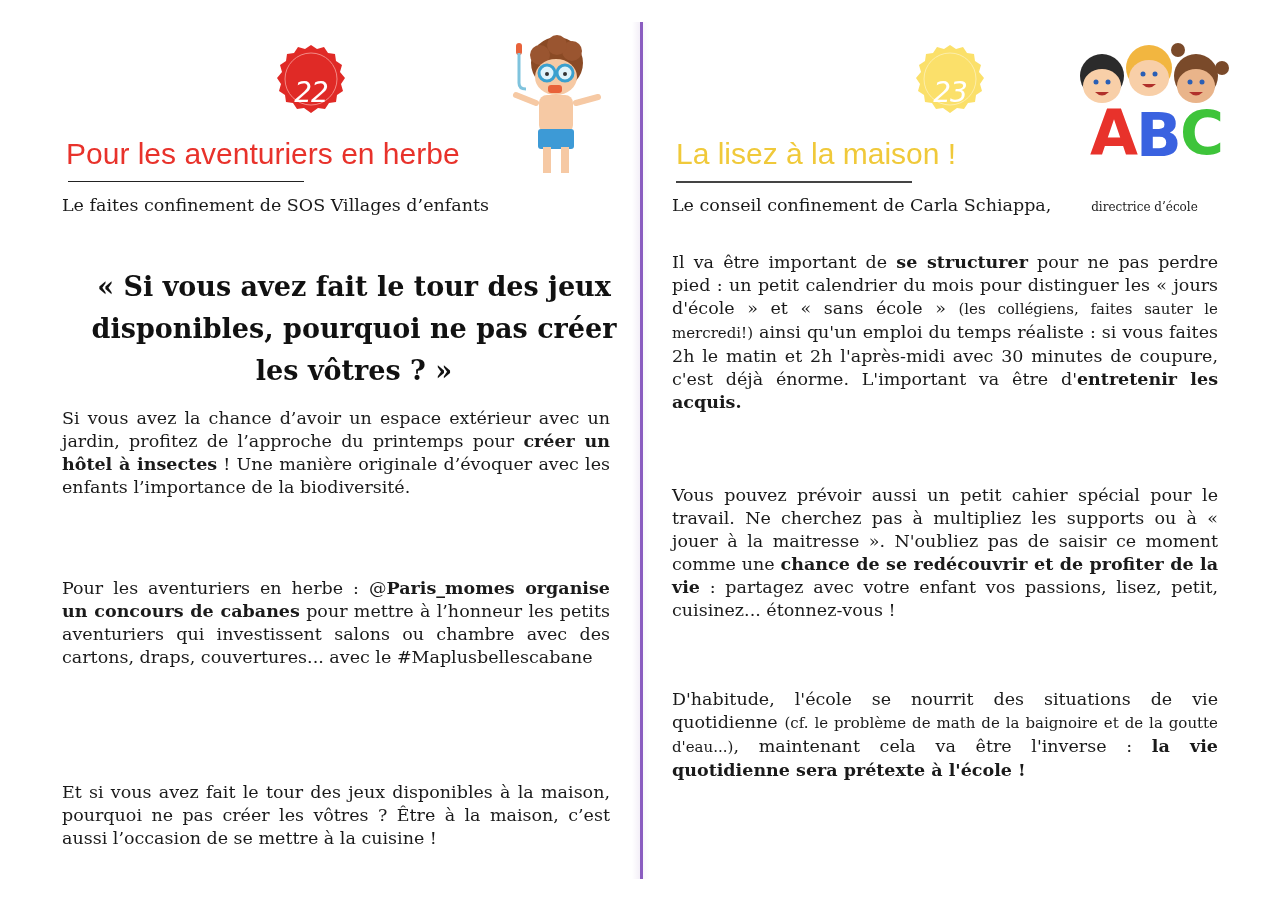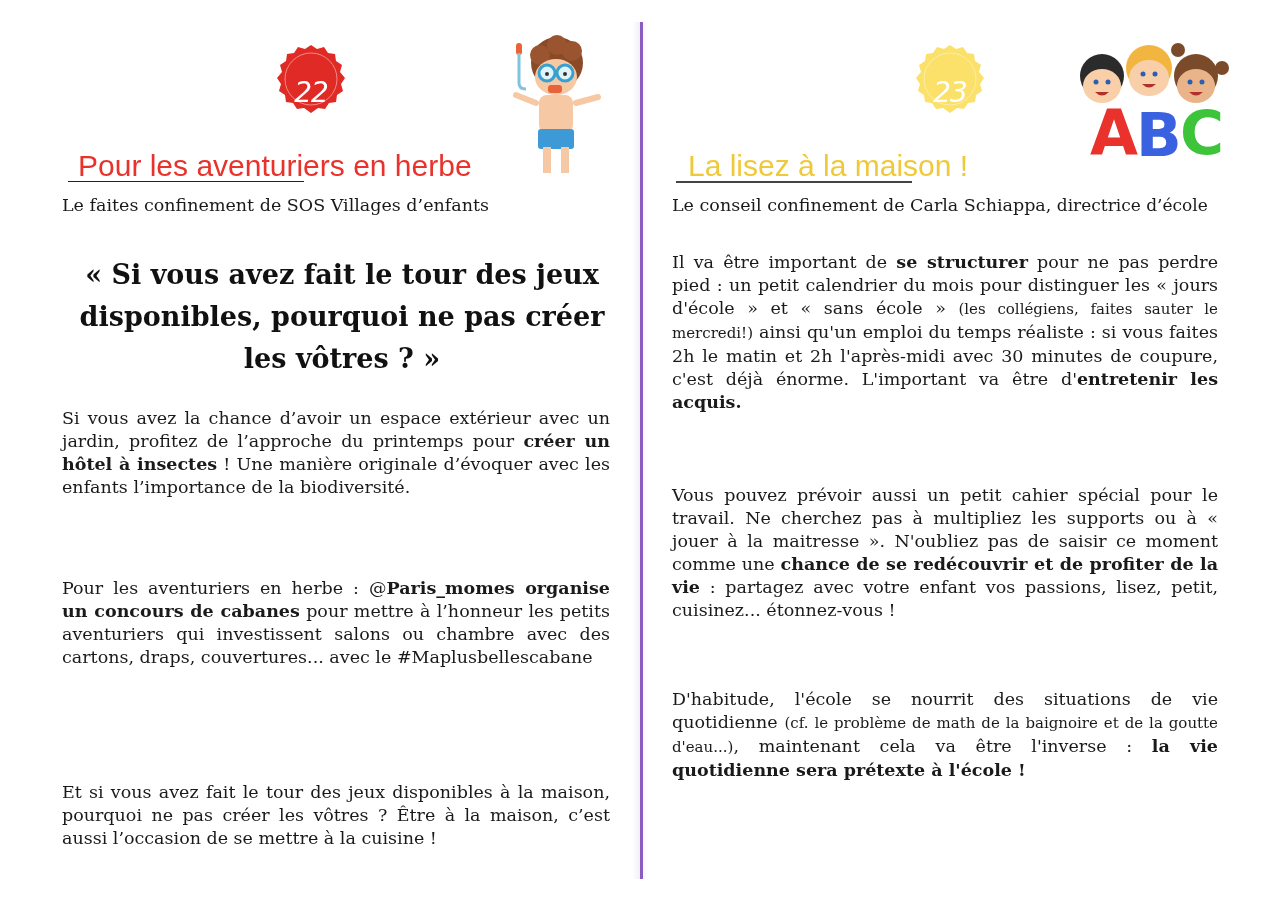--- a/index.html
+++ b/index.html
@@ -18,33 +18,33 @@
   .badge { position:absolute; width:74px; height:74px; }
   .badge svg { width:74px; height:74px; display:block; }
   .badge-num { position:absolute; left:0; top:12px; width:74px; height:74px;
                display:flex; align-items:center; justify-content:center;
                font-family:"DejaVu Sans", sans-serif; font-size:28px; font-style:italic;
                font-weight:300; color:#fff; letter-spacing:-1px; }
 
   .illus { position:absolute; }
 
   .title { position:absolute; font-family:"Liberation Sans", sans-serif; font-size:30px;
-           font-weight:normal; margin:16px; white-space:nowrap; letter-spacing:0px; }
+           font-weight:normal; margin:4px; white-space:nowrap; letter-spacing:0px; }
   .title-left { color:#e8322b; left:0; top:133px; }
   .title-right { color:#f0c93a; left:0; top:133px; }
 
   .rule { position:absolute; height:1px; background:#222; }
   .rule-left { left:6px; top:181px; width:236px; }
   .rule-right { left:4px; top:181px; width:236px; background:#444; height:2px; }
 
   .subtitle { position:absolute; left:0; top:195px; font-size:17.5px; white-space:nowrap; color:#1a1a1a; }
-  .subtitle .small { font-size:17px; }
+  .subtitle .small { font-size:12px;margin-left:36px; }
 
   .quote { position:absolute; left:10px; top:254px; width:540px; text-align:center;
-           font-size:27px; font-weight:bold; line-height:42px; margin:0; color:#111; }
+           font-size:27px; font-weight:bold; line-height:42px; margin:12px; color:#111; }
 
   .para { position:absolute; left:0; width:548px; font-size:17.5px; line-height:23px;
           text-align:justify; margin:0; color:#1a1a1a; }
   .para b { font-weight:bold; }
   .para .small { font-size:15px; }
 </style>
 </head>
 <body>
 
 <div class="divider-glow"></div>

